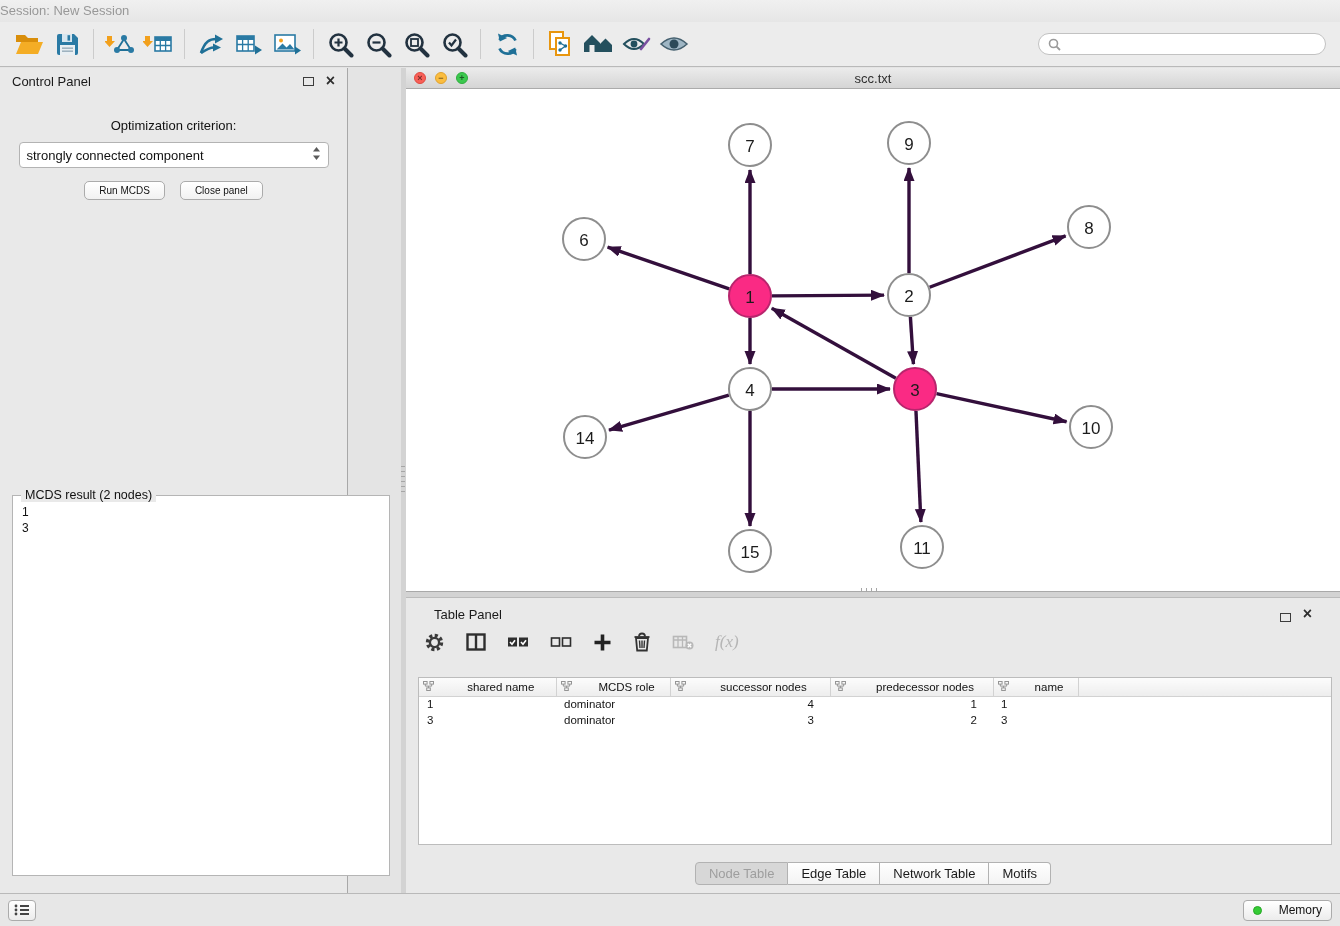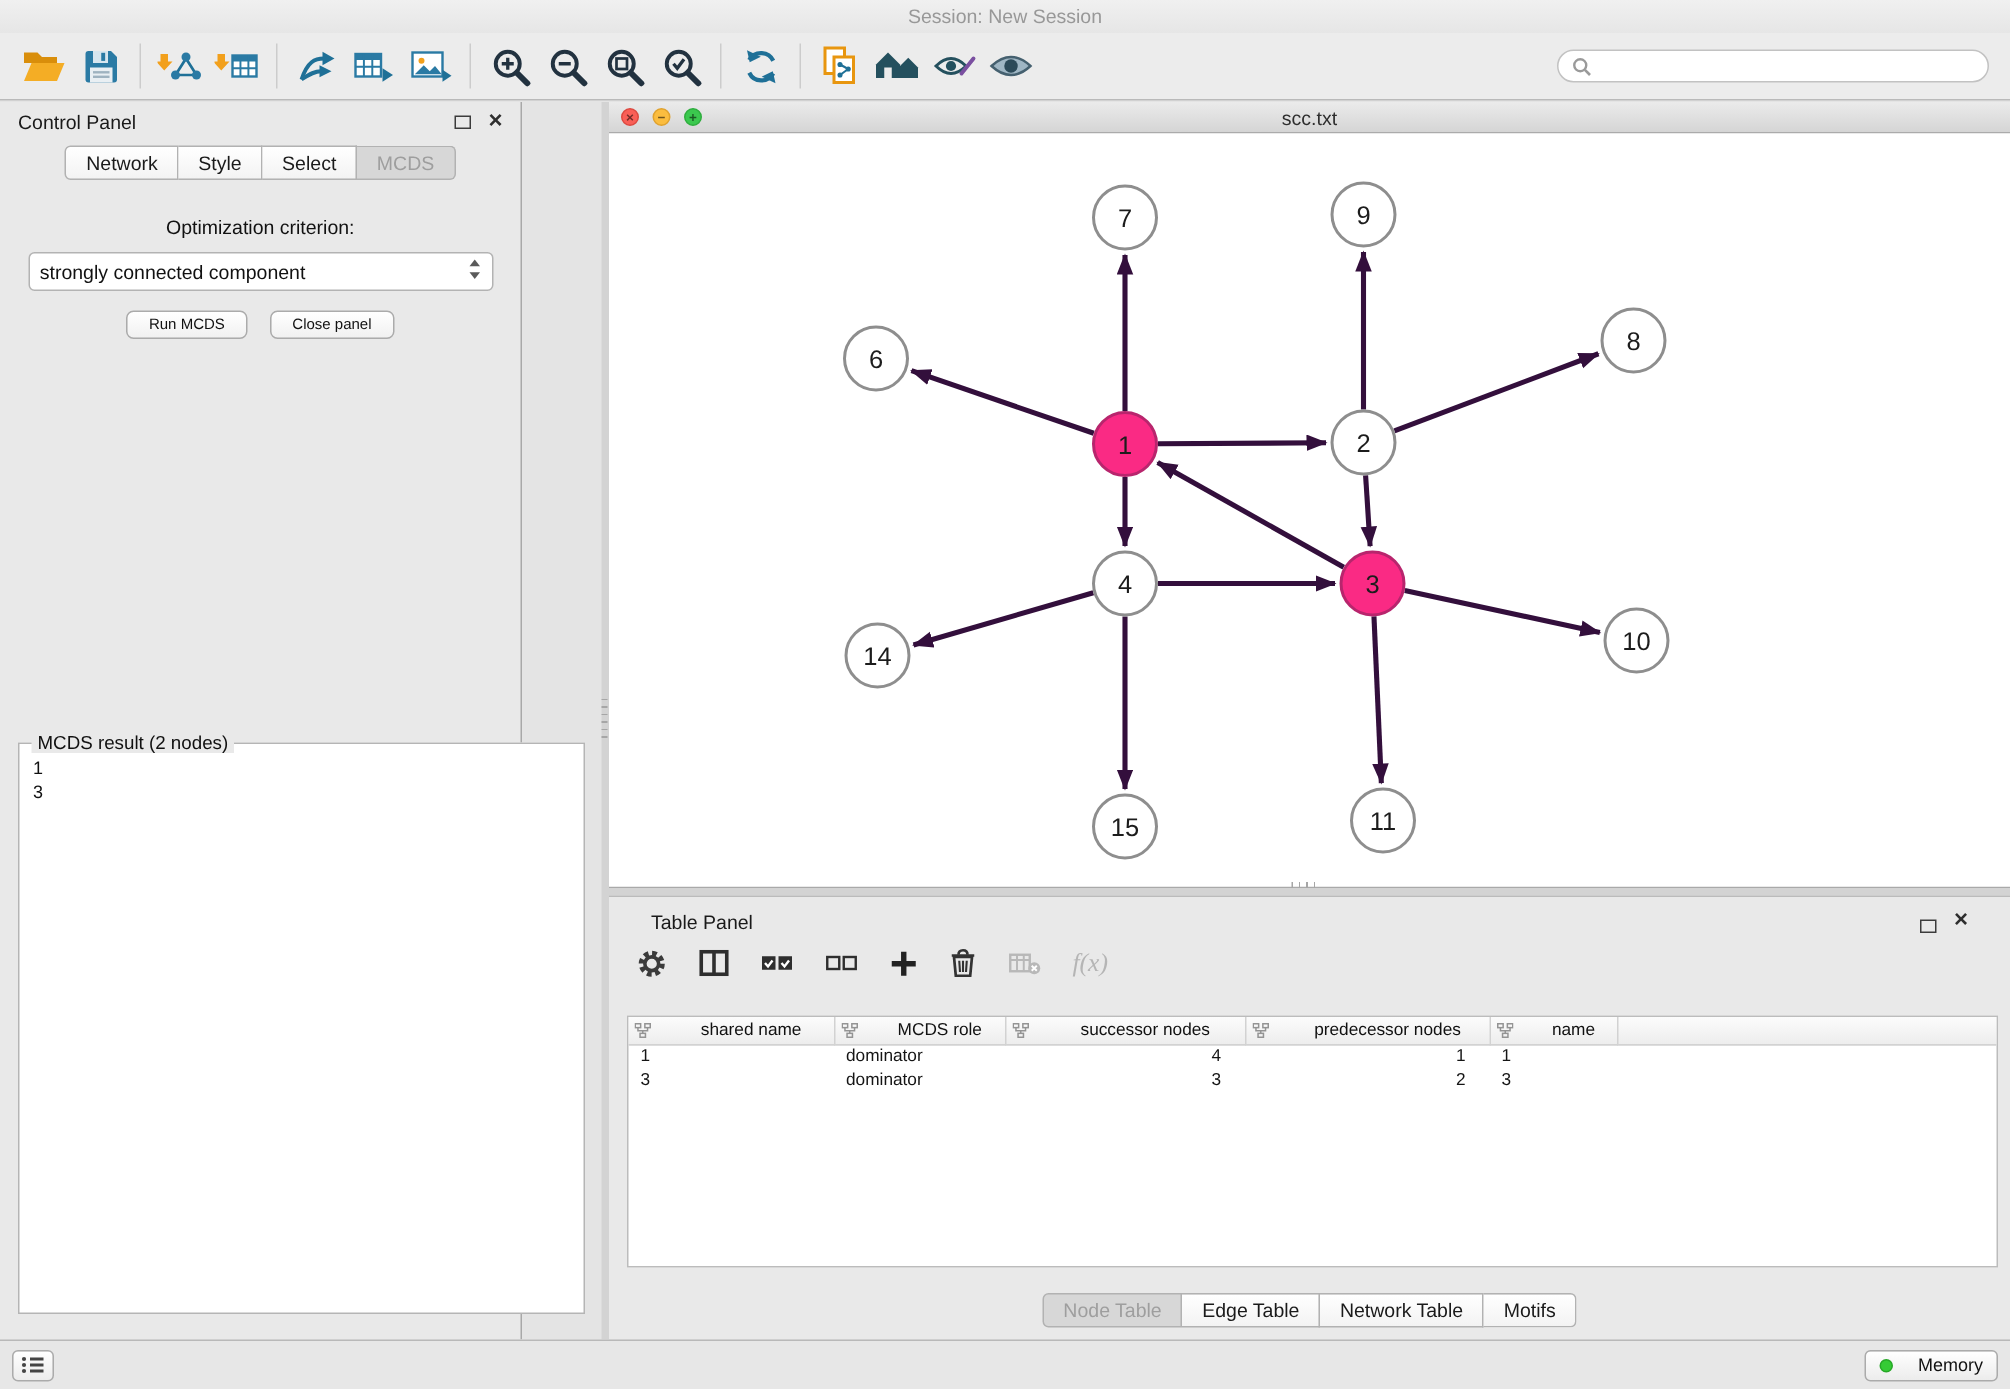--- a/index.html
+++ b/index.html
@@ -1,20 +1,20 @@
 <!DOCTYPE html>
 <html><head>
 <meta charset="utf-8">
 <style>
   *{box-sizing:border-box;margin:0;padding:0}
   html,body{width:1340px;height:926px}
   body{font-family:"Liberation Sans",sans-serif;background:#e4e4e4;position:relative;overflow:hidden;-webkit-font-smoothing:antialiased}
 
   
-  .titlebar{position:absolute;top:0;left:0;right:0;height:22px;background:linear-gradient(#f0f0f0,#e6e6e6);text-align:center;line-height:22px;font-size:13px;color:#989898}
+  .titlebar{position:absolute;top:0;left:0;right:0;height:22px;background:linear-gradient(#f0f0f0,#e6e6e6);line-height:22px;font-size:13px;color:#989898}
 
   
   .toolbar{position:absolute;top:22px;left:0;right:0;height:45px;background:#ececec;border-bottom:1px solid #b9b9b9;display:flex;align-items:center;padding:0 10px}
   .tb-btn{background:none;border:none;width:38px;height:34px;display:flex;align-items:center;justify-content:center;padding:0;cursor:default}
   .tb-sep{width:1px;height:30px;background:#cccccc;margin:0 7px}
   .toolbar-search{margin-left:auto;margin-right:4px;width:288px;height:22px;background:#fff;border:1px solid #c2c2c2;border-radius:12px;display:flex;align-items:center;padding:0 9px;gap:6px}
   .toolbar-search input{border:none;outline:none;flex:1;font-size:12px;background:transparent;font-family:inherit}
 
   
   .control-panel{position:absolute;left:0;top:68px;width:348px;bottom:33px;background:#e9e9e9;border-right:1px solid #a8a8a8}
@@ -56,21 +56,21 @@
   .table-panel{position:absolute;left:5px;top:529px;right:0;bottom:0;background:#e9e9e9;border-top:1px solid #bbbbbb}
   .tp-header{height:24px;display:flex;align-items:flex-end;padding:0 28px;font-size:13px;color:#1a1a1a}
   .tp-toolbar{height:40px;display:flex;align-items:center;padding-left:18px;gap:21px}
   .tp-tbtn{background:none;border:none;display:flex;align-items:center;justify-content:center;padding:0;cursor:default}
   .fx-label{font-family:"Liberation Serif",serif;font-style:italic;font-size:17px;color:#b5b5b5}
   .tp-table-wrap{position:absolute;left:12px;right:8px;top:79px;bottom:48px;background:#fff;border:1px solid #bcbcbc;overflow:hidden}
   table.node-table{border-collapse:collapse;font-size:11.5px;table-layout:fixed;width:100%}
   .node-table th{height:18px;font-weight:normal;background:linear-gradient(#fcfcfc,#ededed);border:1px solid #d2d2d2;border-top:none;padding:0 4px}
   .node-table th:first-child{border-left:none}
   .node-table th.cfill{border-right:none}
-  .th-inner{display:flex;align-items:center;gap:16px}
+  .th-inner{display:flex;align-items:flex-start;gap:16px}
   .col-icon{display:flex}
   .th-label{flex:1;text-align:center;color:#111;white-space:nowrap;overflow:hidden}
   .node-table td{height:16px;padding:1px 8px;color:#151515;white-space:nowrap}
   .node-table td.num{text-align:right;padding-right:16px}
   .c0{width:137px}.c1{width:114px}.c2{width:160px}.c3{width:163px}.c4{width:85px}
   .tp-tabs{position:absolute;left:0;right:0;bottom:8px;display:flex;justify-content:center}
 
   
   .statusbar{position:absolute;left:0;right:0;bottom:0;height:33px;background:#e7e7e7;border-top:1px solid #b9b9b9;display:flex;align-items:center;padding:0 8px}
   .sb-btn{width:28px;height:21px;background:linear-gradient(#fff,#ececec);border:1px solid #ababab;border-radius:4px;display:flex;align-items:center;justify-content:center;cursor:default}
@@ -227,26 +227,20 @@
       <input placeholder="" style="">
     </div>
   </div>
 
   <div class="control-panel">
     <div class="cp-header">
       <span>Control Panel</span>
       <span class="hdr-spacer"></span>
       <span class="float-icon"></span>
       <span class="close-x">×</span>
-    </div>
-    <div class="seg cp-tabs">
-      <button>Network</button>
-      <button>Style</button>
-      <button>Select</button>
-      <button class="active">MCDS</button>
     </div>
     <div class="cp-opt-label">Optimization criterion:</div>
     <div class="cp-select">
       <span>strongly connected component</span>
       <span>
         <svg width="9" height="15" viewBox="0 0 9 15">
             <path d="M4.5 1 L8 5.5 H1 z" fill="#5a5a5a"></path>
             <path d="M4.5 14 L1 9.5 H8 z" fill="#5a5a5a"></path>
           </svg>
       </span>

